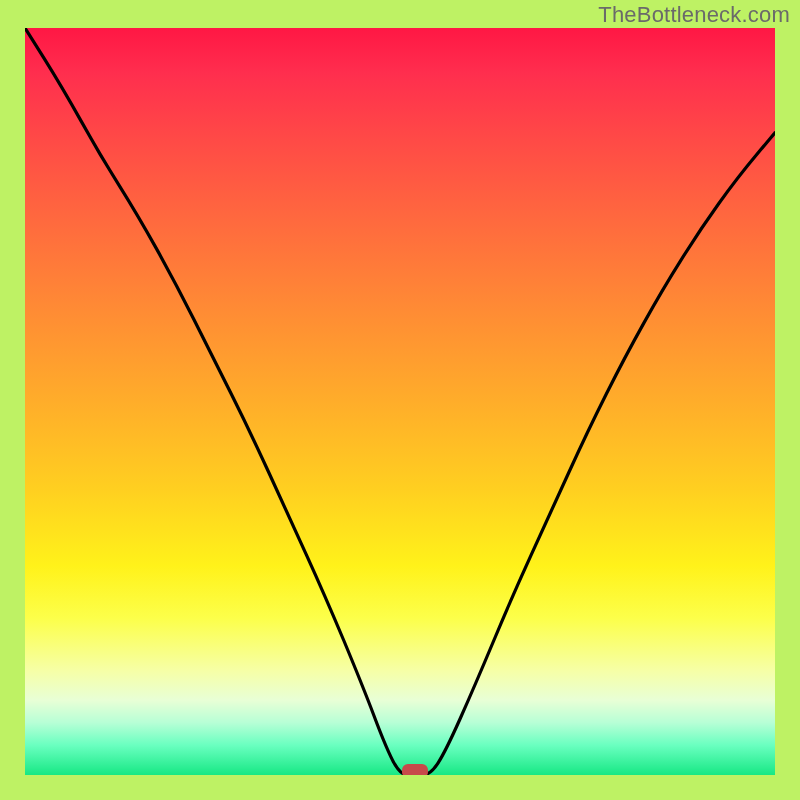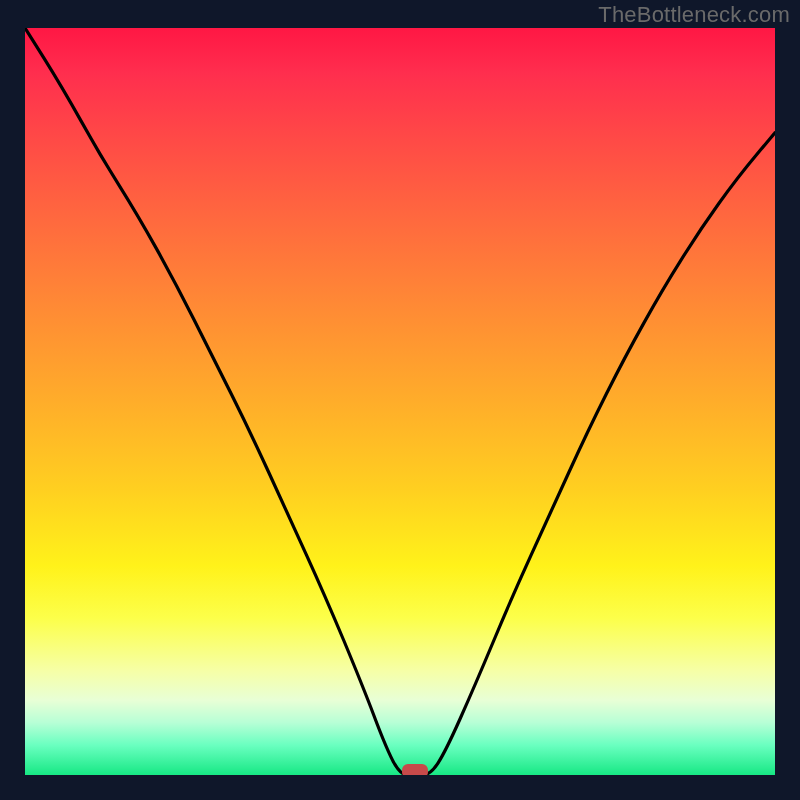--- a/index.html
+++ b/index.html
@@ -8,21 +8,21 @@
     width: 800px;
     height: 800px;
     background: #000;
     overflow: hidden;
     font-family: Arial, Helvetica, sans-serif;
   }
   .frame {
     position: relative;
     width: 800px;
     height: 800px;
-    background: #0f172a;
+    background: #bef264;
   }
   .watermark {
     position: absolute;
     top: 2px;
     right: 10px;
     color: #6a6a6a;
     font-size: 22px;
     font-weight: 500;
     letter-spacing: 0.2px;
     user-select: none;

